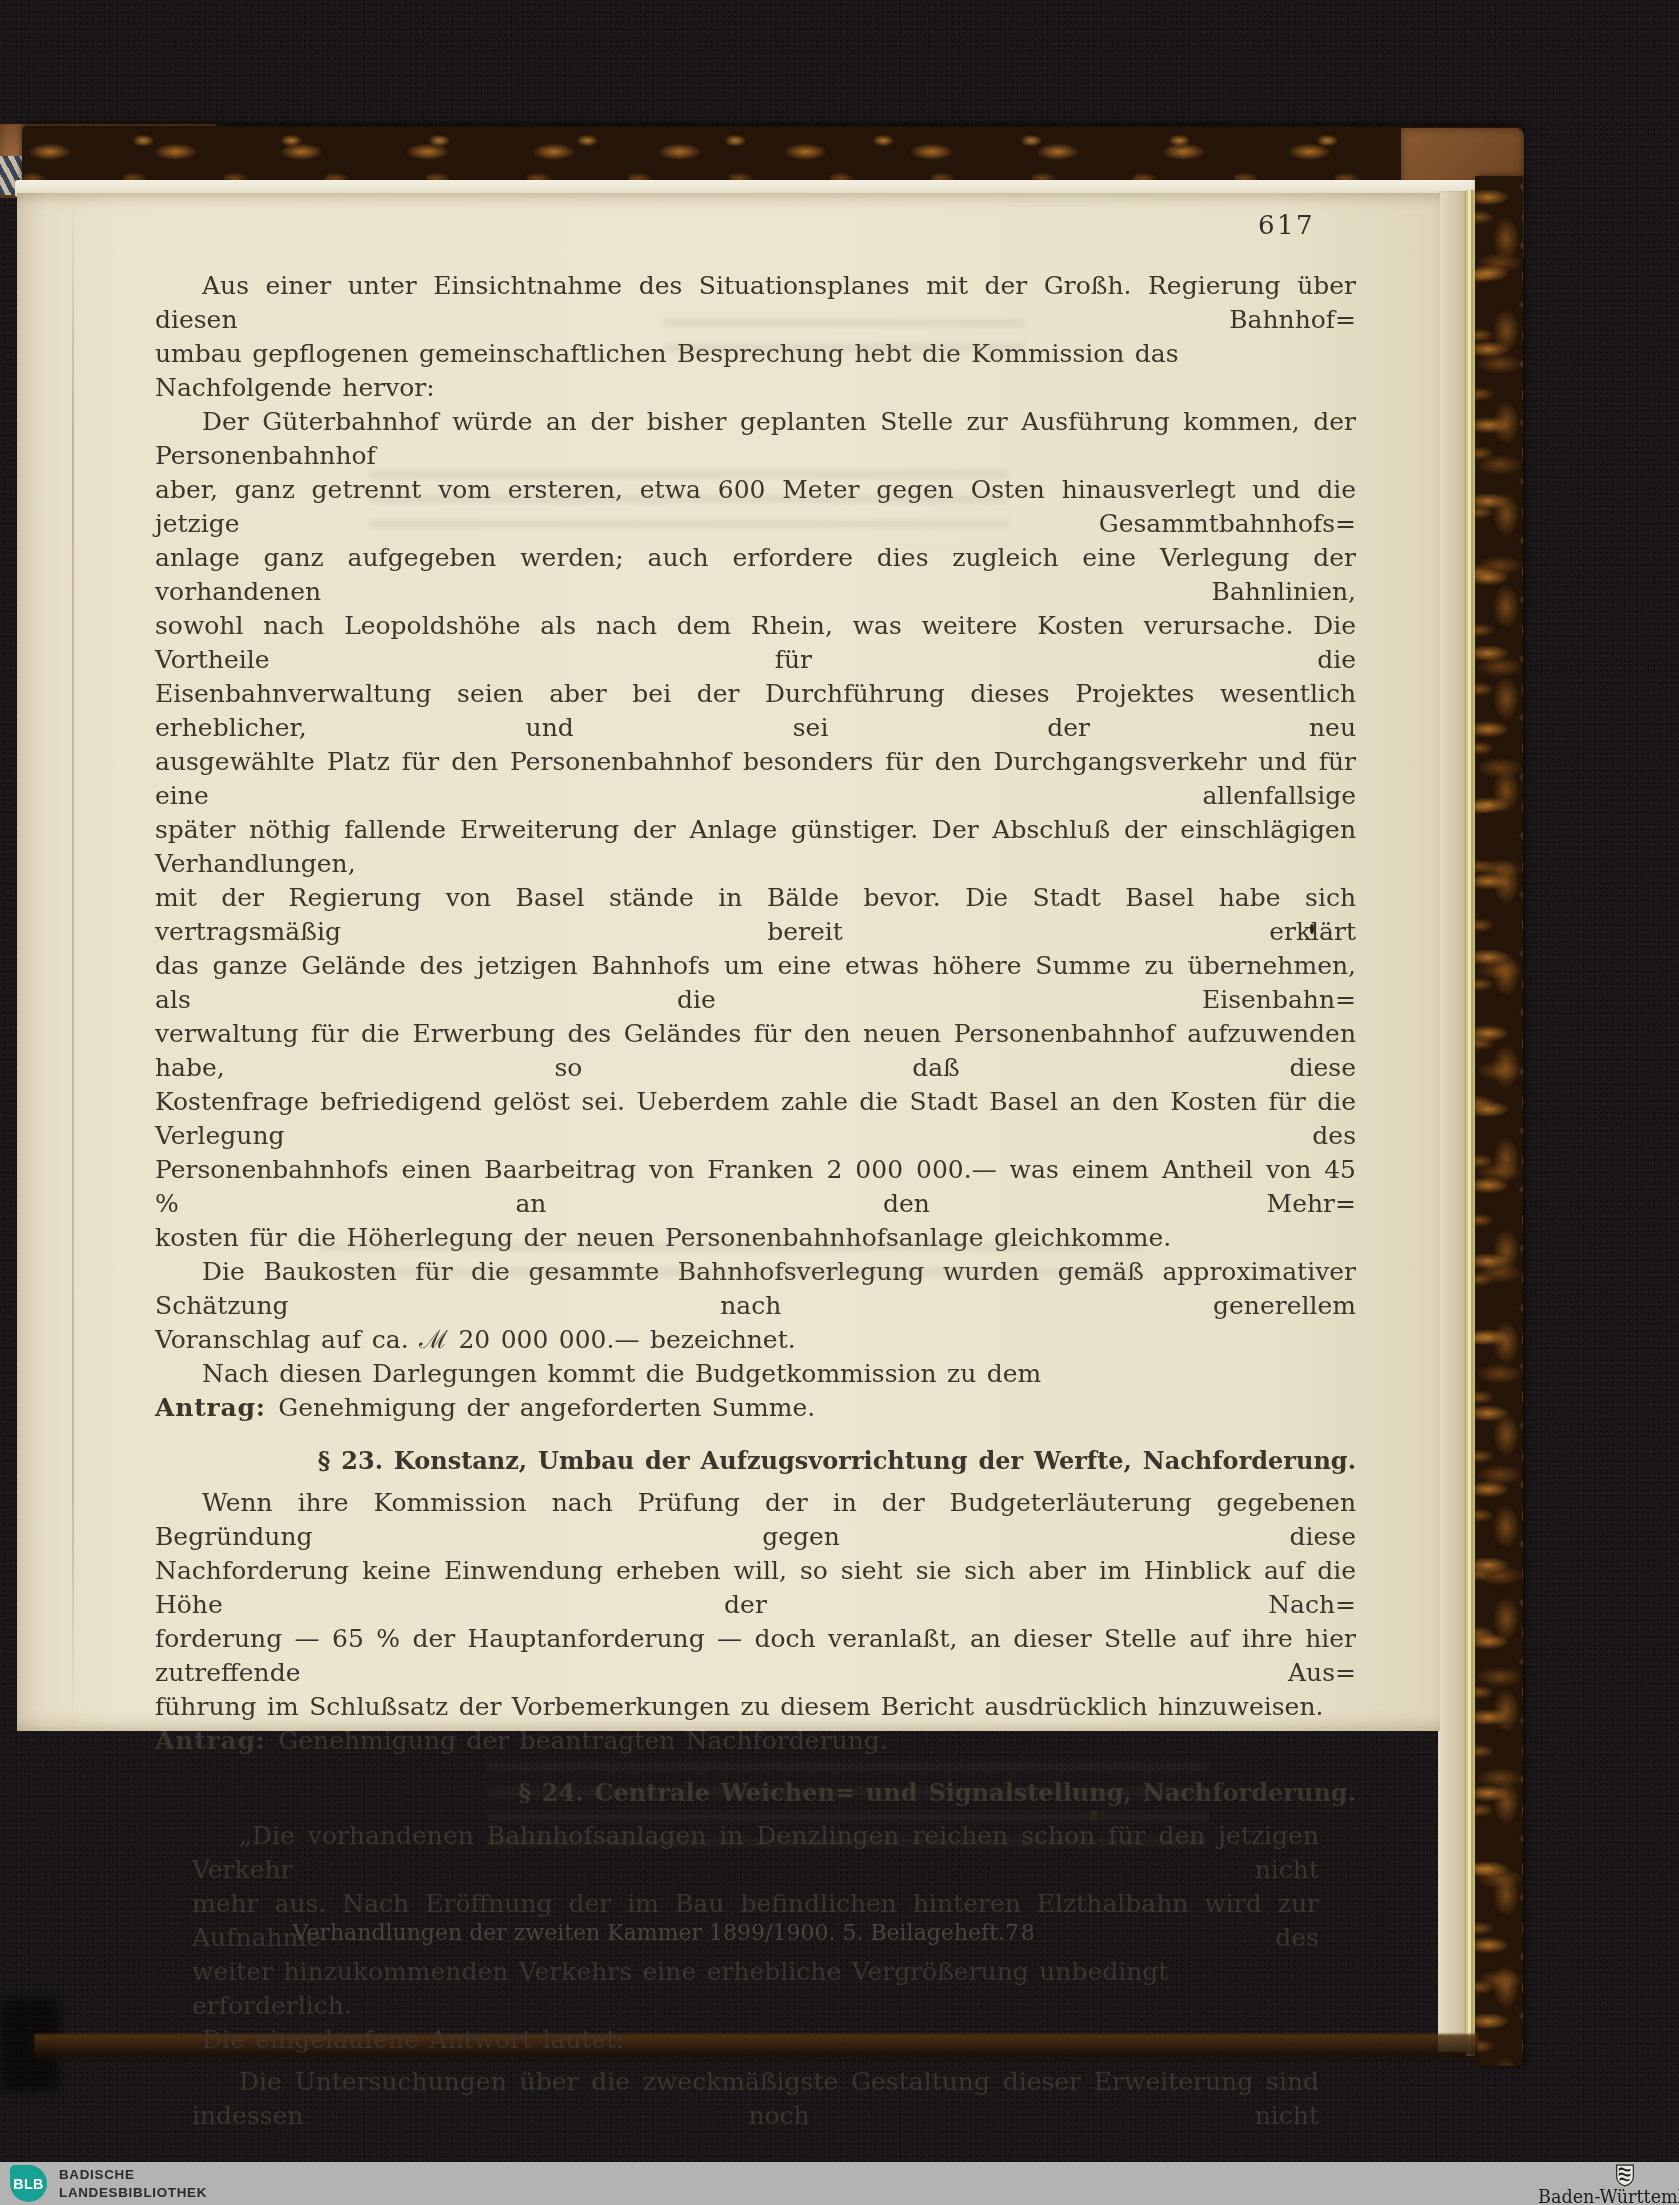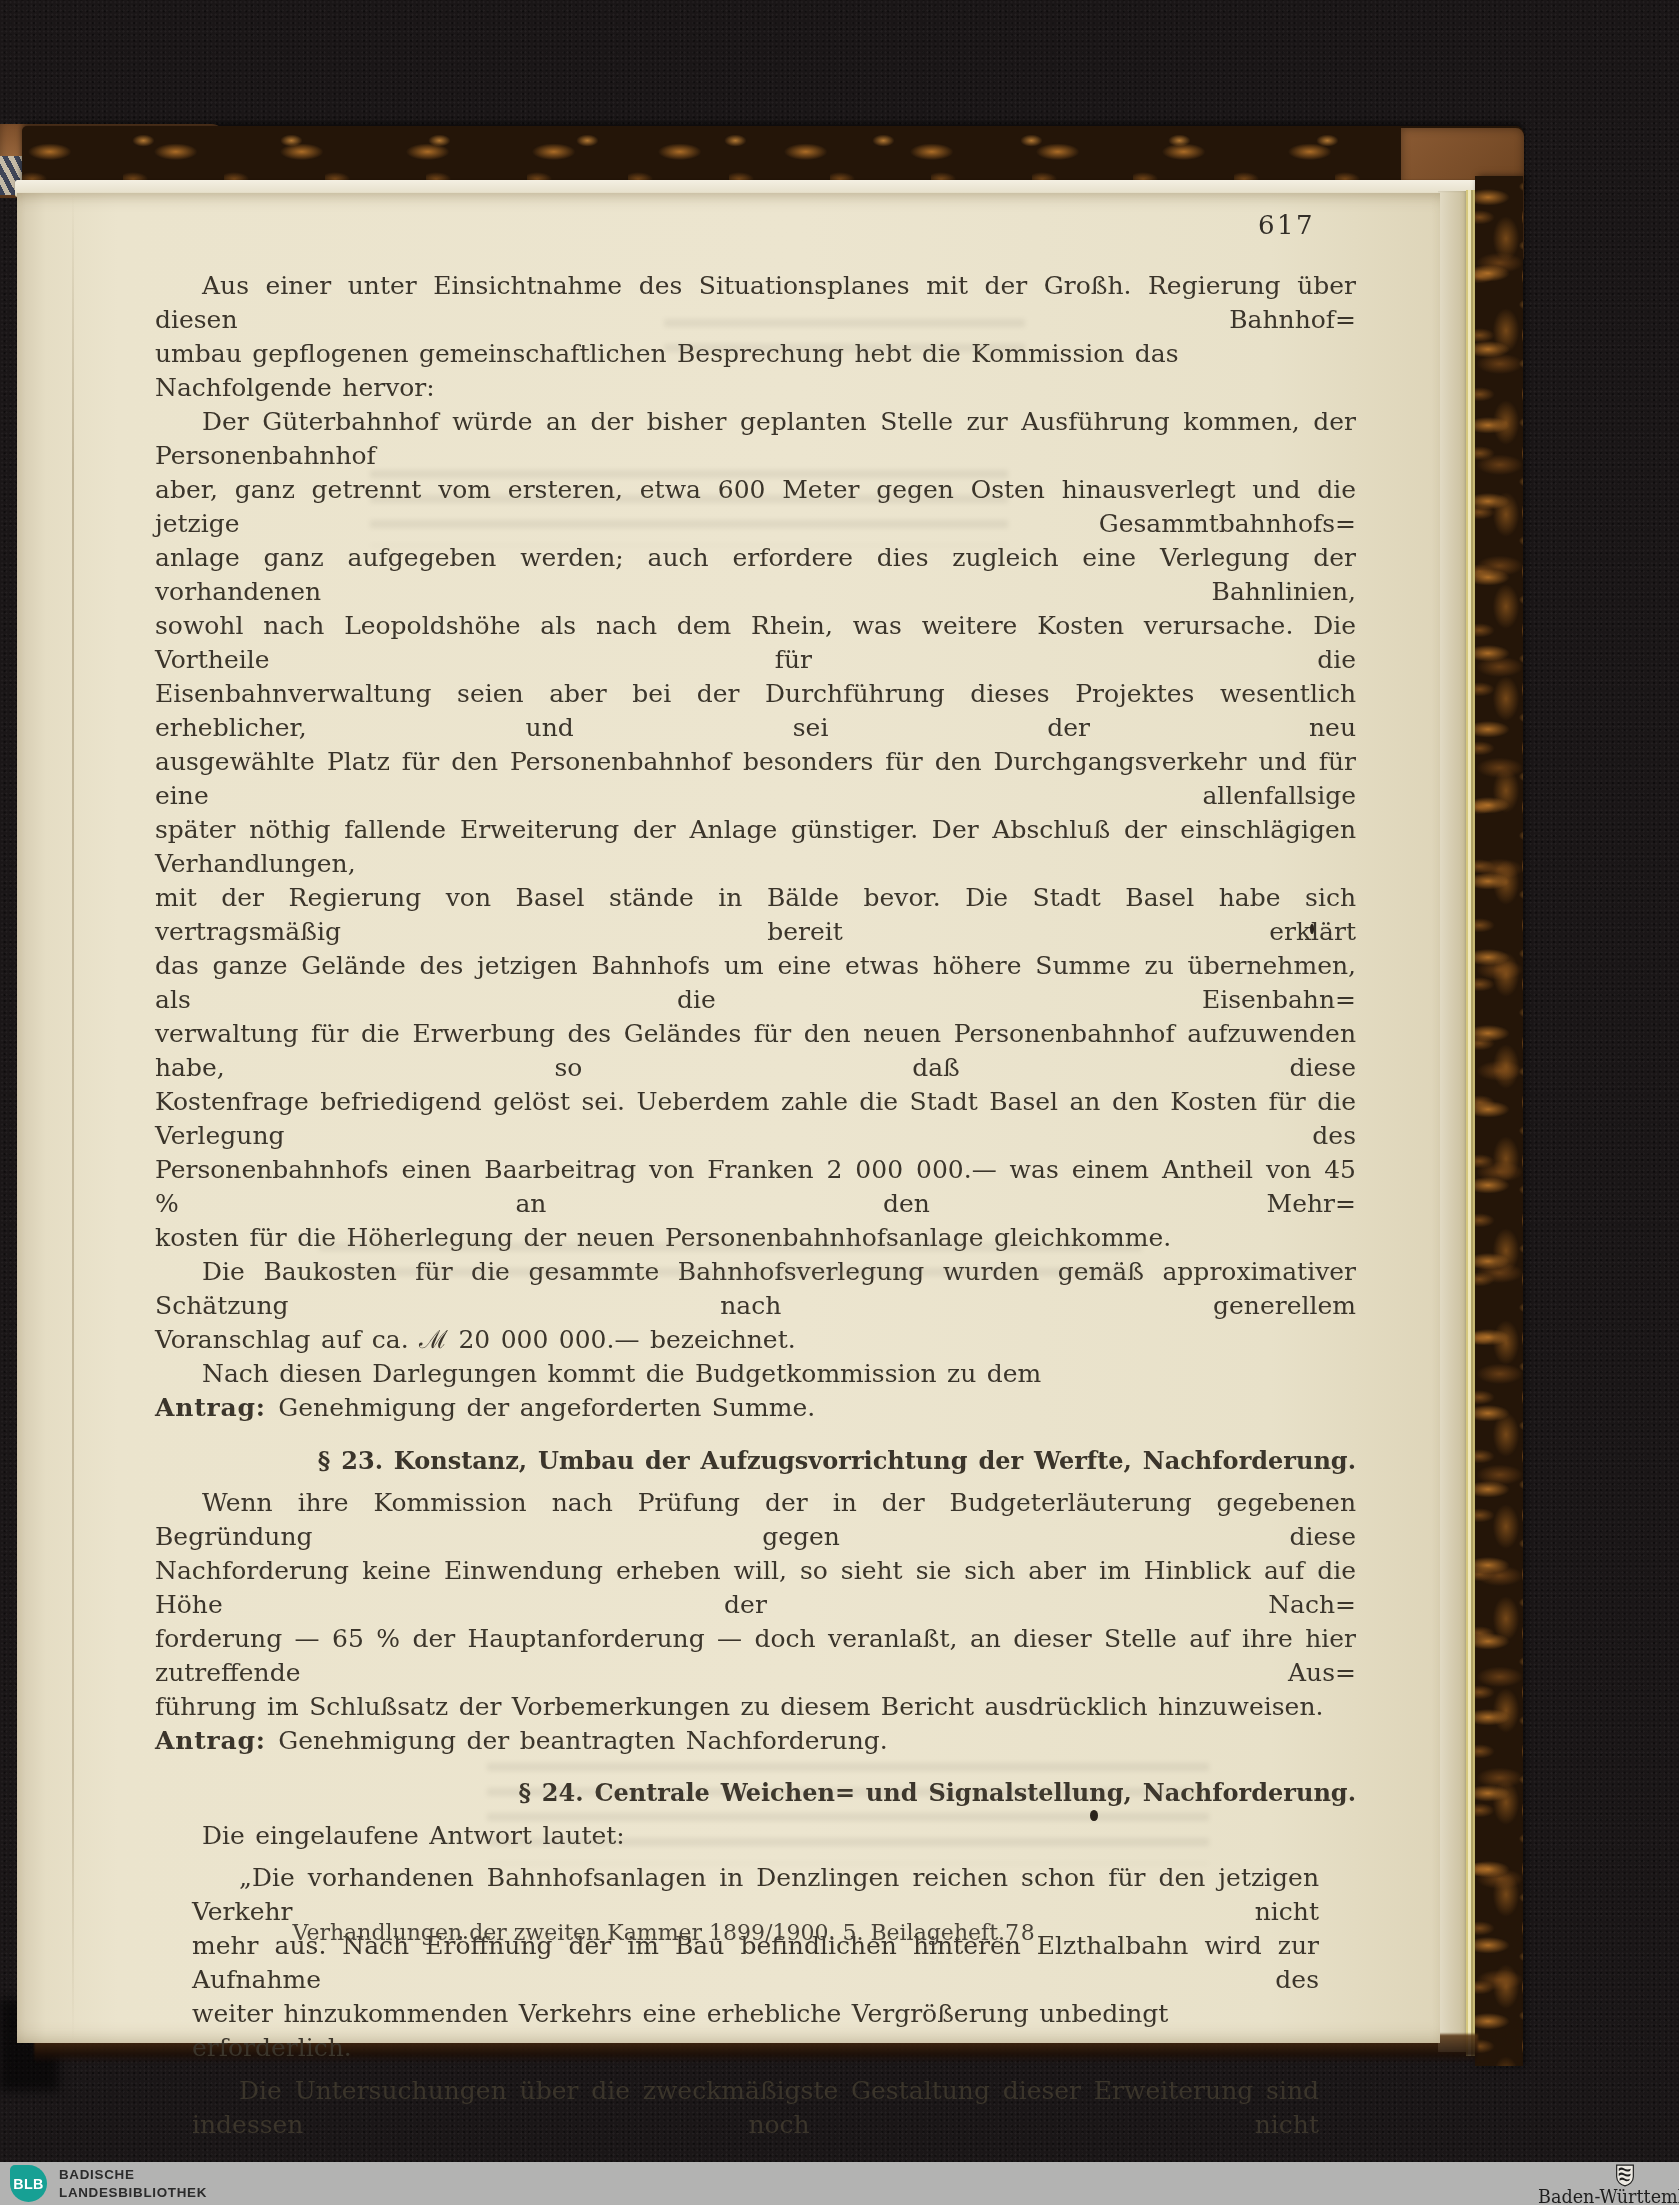--- a/index.html
+++ b/index.html
@@ -46,21 +46,21 @@
   .edge-lines{background:repeating-linear-gradient(90deg,#d6c87e 0 2.5px,#efe7bb 2.5px 5px,#b2a468 5px 6.7px);}
   .right-marble{position:absolute;left:1475px;top:176px;width:48px;height:1890px;
     background-size:59px 76px,50px 92px,67px 59px,62px 101px,47px 59px;
     box-shadow:2.5px 0 6.7px rgba(0,0,0,.55);}
   .bottom-smudge{position:absolute;left:34px;top:2034px;width:1444px;height:28.6px;
     background:linear-gradient(180deg,rgba(90,55,20,.85),rgba(30,16,8,.9) 70%,rgba(20,12,8,0));
     filter:blur(0.8px);}
   .bottom-shadow{position:absolute;left:0;top:1999px;width:59px;height:92px;background:rgba(0,0,0,.55);filter:blur(5px);}
   
   .page{
-    position:absolute;left:17px;top:193px;width:1423px;height:1850px;
+    position:absolute;left:17px;top:193px;width:1423px;height:1538px;
     background:
       linear-gradient(90deg,#d4cab0 0px,#e5ddc4 28.6px,#ebe4cd 101px,#ece5cf 55%,#e8e1c9 88%,#ded5b9 100%),
       #ebe4cd;
     box-shadow:inset 0 11.8px 15px -10px rgba(120,100,60,.45), inset 0 -13.4px 18.5px -11.8px rgba(120,100,60,.4);
     color:#3b352b;
   }
   .crease{position:absolute;left:55px;top:0;width:1.7px;height:100%;
     background:linear-gradient(180deg,transparent,rgba(120,100,60,.35) 15%,rgba(120,100,60,.3) 85%,transparent);}
   .page-number{position:absolute;left:1241px;top:17px;font-size:26px;letter-spacing:2.5px;color:#322e28;}
   .text-col{position:absolute;left:94px;top:76px;width:1245px;font-size:25px;line-height:34px;word-spacing:2.5px;}
@@ -135,27 +135,27 @@
       <div class="line antrag"><span class="lab">Antrag:</span><span> Genehmigung der angeforderten Summe.</span></div>
       <div class="heading">§ 23.  Konstanz, Umbau der Aufzugsvorrichtung der Werfte, Nachforderung.</div>
       <div class="para">
         <div class="line jl first">Wenn ihre Kommission nach Prüfung der in der Budgeterläuterung gegebenen Begründung gegen diese</div>
         <div class="line jl">Nachforderung keine Einwendung erheben will, so sieht sie sich aber im Hinblick auf die Höhe der Nach=</div>
         <div class="line jl">forderung — 65 % der Hauptanforderung — doch veranlaßt, an dieser Stelle auf ihre hier zutreffende Aus=</div>
         <div class="line">führung im Schlußsatz der Vorbemerkungen zu diesem Bericht ausdrücklich hinzuweisen.</div>
       </div>
       <div class="line antrag"><span class="lab">Antrag:</span><span> Genehmigung der beantragten Nachforderung.</span></div>
       <div class="heading">§ 24.  Centrale Weichen= und Signalstellung, Nachforderung.</div>
-      <div class="para">
-        <div class="line first">Die eingelaufene Antwort lautet:</div>
-      </div>
       <div class="para quote">
         <div class="line jl first">„Die vorhandenen Bahnhofsanlagen in Denzlingen reichen schon für den jetzigen Verkehr nicht</div>
         <div class="line jl">mehr aus.  Nach Eröffnung der im Bau befindlichen hinteren Elzthalbahn wird zur Aufnahme des</div>
         <div class="line">weiter hinzukommenden Verkehrs eine erhebliche Vergrößerung unbedingt erforderlich.</div>
+      </div>
+      <div class="para">
+        <div class="line first">Die eingelaufene Antwort lautet:</div>
       </div>
       <div class="para quote">
         <div class="line jl first">Die Untersuchungen über die zweckmäßigste Gestaltung dieser Erweiterung sind indessen noch nicht</div>
       </div>
     </div>
 
   <div class="footer-row">
     <span class="fl">Verhandlungen der zweiten Kammer 1899/1900.  5. Beilageheft.</span>
     <span class="fr">78</span>
   </div>

